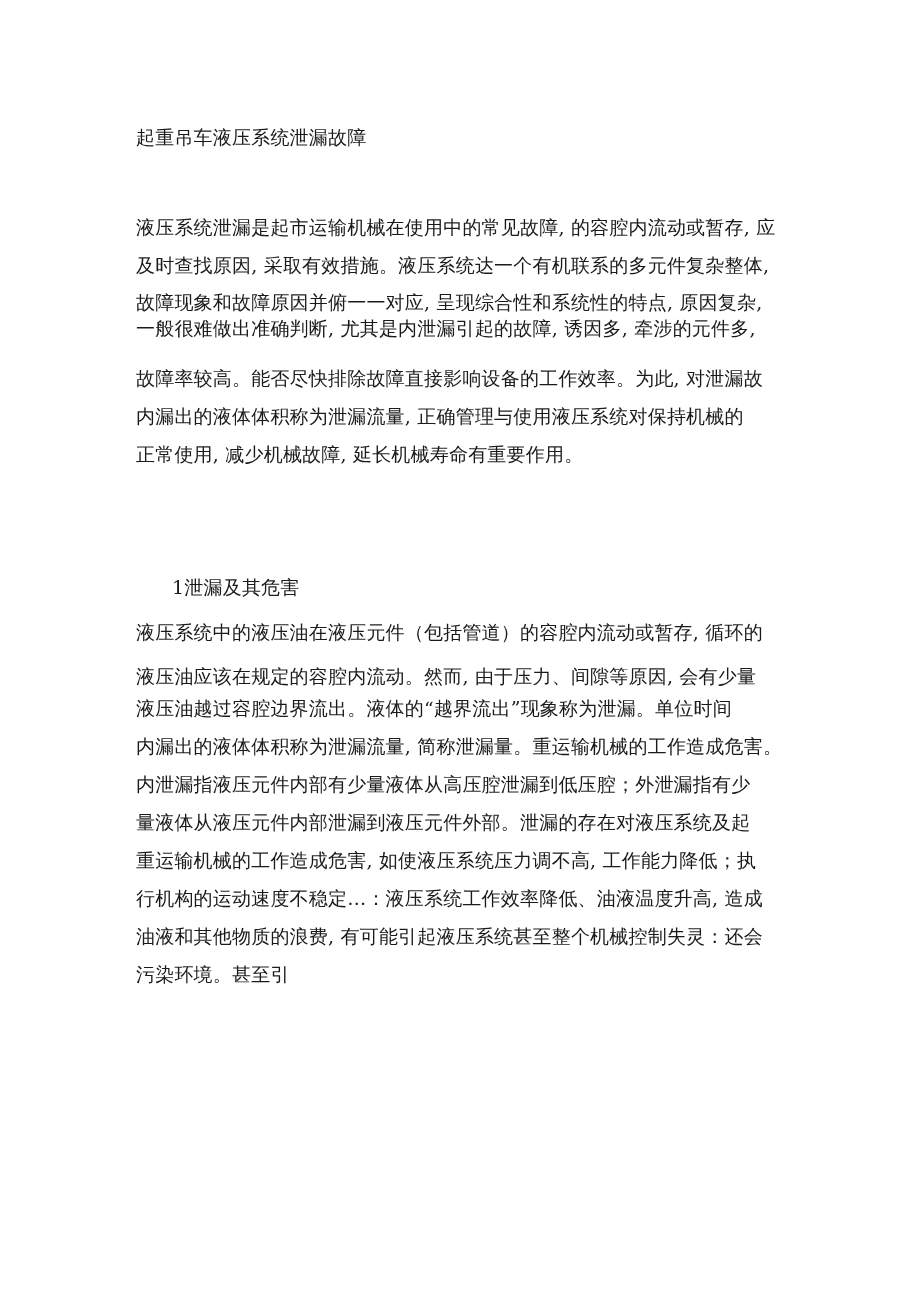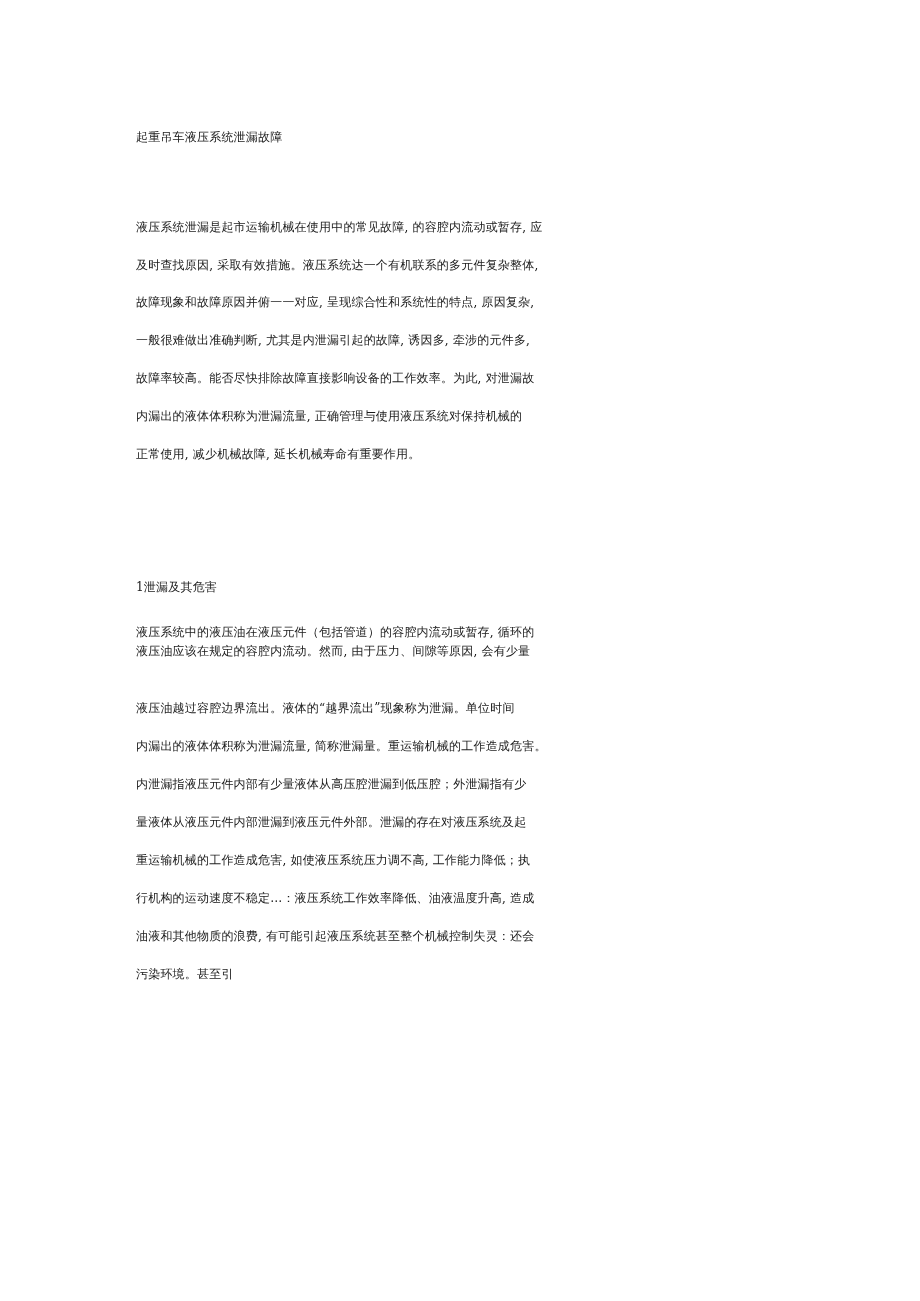--- a/index.html
+++ b/index.html
@@ -18,49 +18,49 @@
     .page {
       position: absolute;
       left: 136px;
       top: 0;
       width: 660px;
     }
     .line {
       position: absolute;
       left: 0;
       white-space: nowrap;
-      font-size: 12px;
+      font-size: 19px;
       line-height: 24px;
       letter-spacing: 0.2px;
     }
     .title { top: 125px; }
-    .heading { top: 575px; }
+    .heading { top: 575px; margin-left: 36px; }
   </style>
 </head>
 <body>
 
 <div class="page">
 
   <div class="line title">起重吊车液压系统泄漏故障</div>
 
   <div>
     <div class="line" style="top:215px">液压系统泄漏是起市运输机械在使用中的常见故障, 的容腔内流动或暂存, 应</div>
     <div class="line" style="top:253px">及时查找原因, 采取有效措施。液压系统达一个有机联系的多元件复杂整体,</div>
     <div class="line" style="top:290px">故障现象和故障原因并俯一一对应, 呈现综合性和系统性的特点, 原因复杂,</div>
-    <div class="line" style="top:328px">一般很难做出准确判断, 尤其是内泄漏引起的故障, 诱因多, 牵涉的元件多,</div>
+    <div class="line" style="top:316px">一般很难做出准确判断, 尤其是内泄漏引起的故障, 诱因多, 牵涉的元件多,</div>
     <div class="line" style="top:366px">故障率较高。能否尽快排除故障直接影响设备的工作效率。为此, 对泄漏故</div>
     <div class="line" style="top:404px">内漏出的液体体积称为泄漏流量, 正确管理与使用液压系统对保持机械的</div>
     <div class="line" style="top:442px">正常使用, 减少机械故障, 延长机械寿命有重要作用。</div>
   </div>
 
   <div class="line heading">1泄漏及其危害</div>
 
   <div>
     <div class="line" style="top:620px">液压系统中的液压油在液压元件（包括管道）的容腔内流动或暂存, 循环的</div>
-    <div class="line" style="top:639px">液压油应该在规定的容腔内流动。然而, 由于压力、间隙等原因, 会有少量</div>
+    <div class="line" style="top:664px">液压油应该在规定的容腔内流动。然而, 由于压力、间隙等原因, 会有少量</div>
     <div class="line" style="top:696px">液压油越过容腔边界流出。液体的“越界流出”现象称为泄漏。单位时间</div>
     <div class="line" style="top:734px">内漏出的液体体积称为泄漏流量, 简称泄漏量。重运输机械的工作造成危害。</div>
     <div class="line" style="top:772px">内泄漏指液压元件内部有少量液体从高压腔泄漏到低压腔；外泄漏指有少</div>
     <div class="line" style="top:810px">量液体从液压元件内部泄漏到液压元件外部。泄漏的存在对液压系统及起</div>
     <div class="line" style="top:848px">重运输机械的工作造成危害, 如使液压系统压力调不高, 工作能力降低；执</div>
     <div class="line" style="top:886px">行机构的运动速度不稳定…：液压系统工作效率降低、油液温度升高, 造成</div>
     <div class="line" style="top:924px">油液和其他物质的浪费, 有可能引起液压系统甚至整个机械控制失灵：还会</div>
     <div class="line" style="top:962px">污染环境。甚至引</div>
   </div>
 

